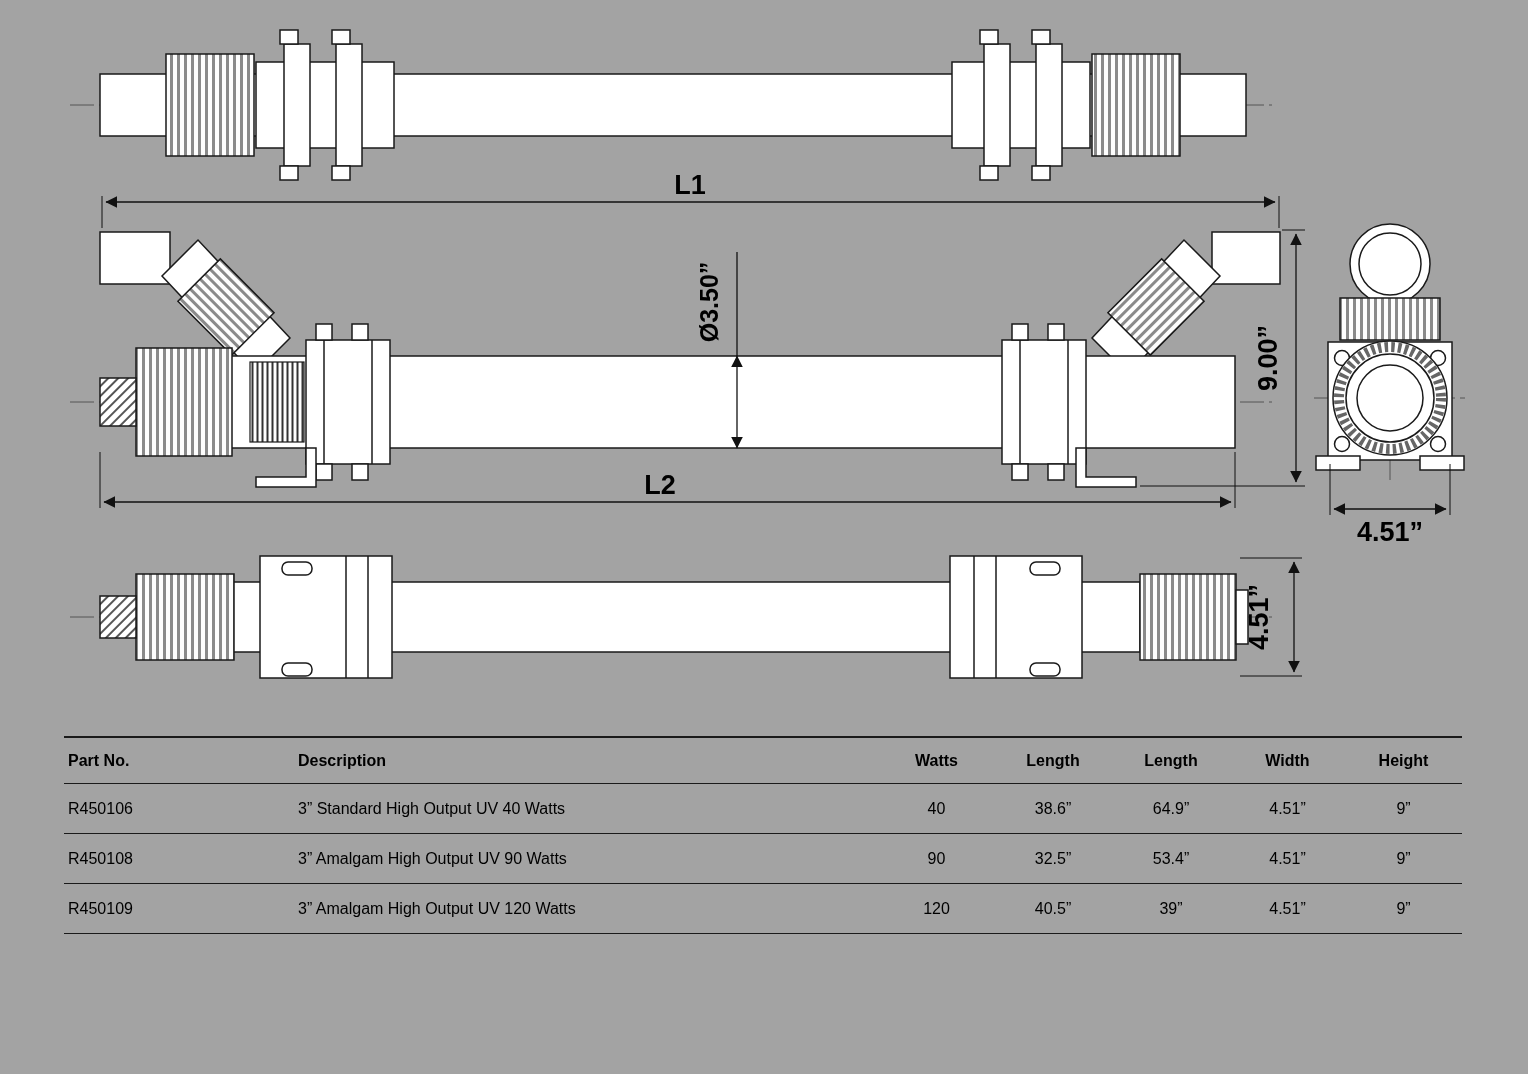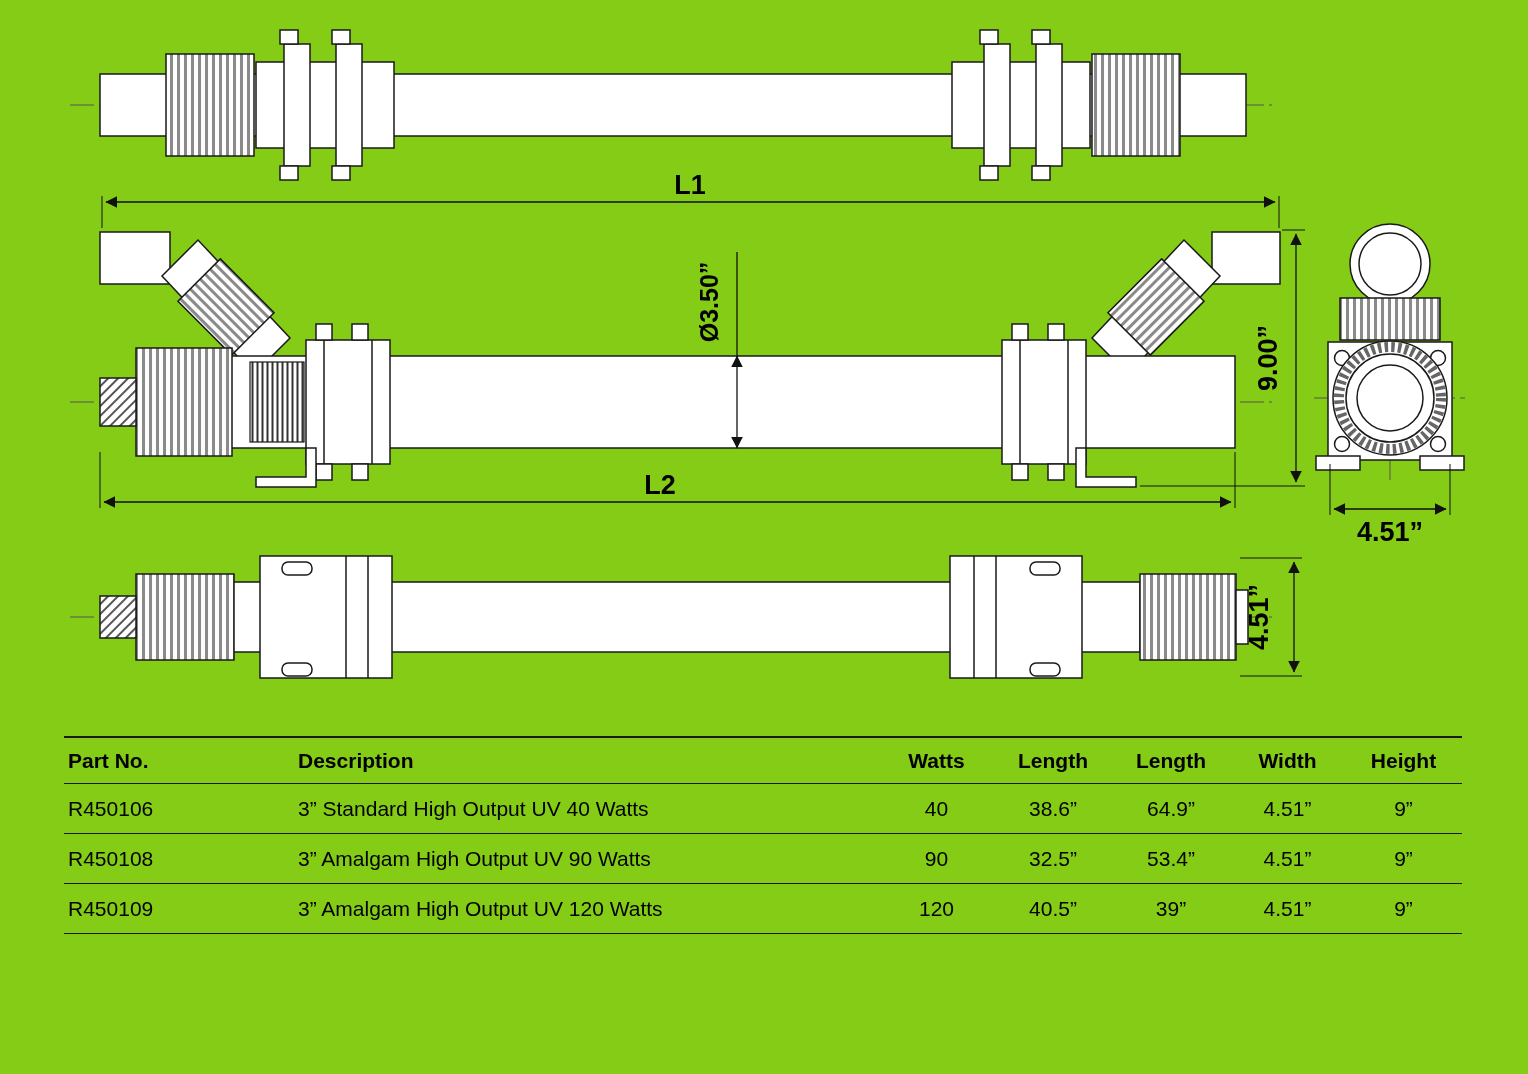--- a/index.html
+++ b/index.html
@@ -1,37 +1,37 @@
 <!DOCTYPE html>
 <html><head>
 <meta charset="utf-8">
 <style>
   html,body { margin:0; padding:0; background:#ffffff; }
   .page {
-    position:relative; width:1528px; height:1074px; background:#84cc16;
+    position:relative; width:1528px; height:1074px; background:#a3a3a3;
     font-family:"Liberation Sans", sans-serif; overflow:hidden;
   }
   svg.drawing { position:absolute; top:0; left:0; display:block; }
 
   
   .ln  { fill:#ffffff; stroke:#1a1a1a; stroke-width:1.5; }
   .lnn { fill:none;    stroke:#1a1a1a; stroke-width:1.5; }
   .cl  { fill:none; stroke:#555; stroke-width:1; stroke-dasharray:24 5 5 5; }
   .dim { fill:none; stroke:#111; stroke-width:1.3; }
   .ext { fill:none; stroke:#111; stroke-width:1; }
   .dimtext  { font:bold 27px "Liberation Sans", sans-serif; fill:#000; }
   .dimtext2 { font:bold 25px "Liberation Sans", sans-serif; fill:#000; }
 
   
   table.spec-table {
     position:absolute; top:736px; left:64px; width:1398px;
     border-collapse:collapse; table-layout:fixed;
   }
   .spec-table th, .spec-table td {
-    font-size:21px; color:#000; padding:0 4px; height:49px;
+    font-size:16px; color:#000; padding:0 4px; height:49px;
     overflow:hidden; white-space:nowrap;
   }
   .spec-table thead th {
     border-top:2px solid #1a1a1a; border-bottom:1.6px solid #1a1a1a;
     font-weight:bold; height:45px;
   }
   .spec-table tbody td { border-bottom:1.6px solid #1a1a1a; }
   .al { text-align:left; }
   .ac { text-align:center; }
 </style>

